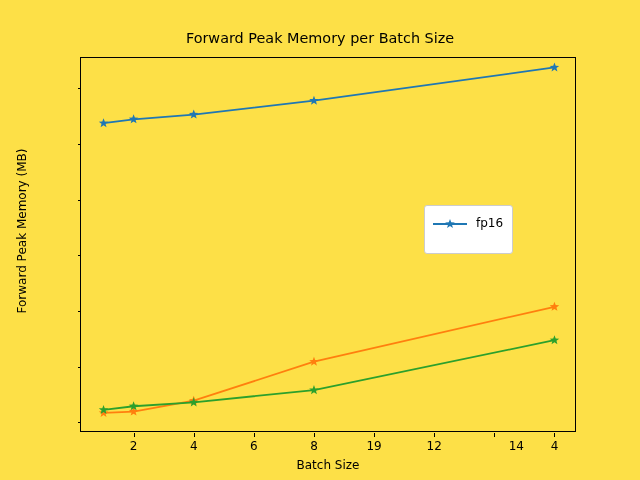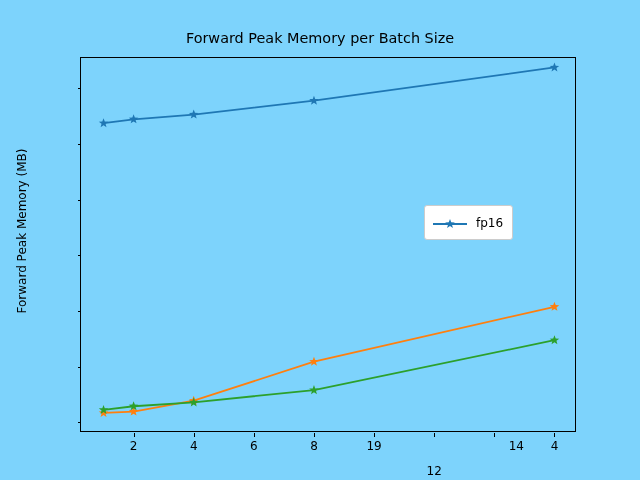--- a/index.html
+++ b/index.html
@@ -4,21 +4,21 @@
 <style>
   html, body {
     margin: 0;
     padding: 0;
     background: #ffffff;
   }
   #figure {
     position: relative;
     width: 640px;
     height: 480px;
-    background: #7dd3fc;
+    background: #fde047;
     font-family: "DejaVu Sans", sans-serif;
     overflow: hidden;
   }
   #title {
     position: absolute;
     left: 0;
     top: 30px;
     width: 640px;
     text-align: center;
     font-size: 14.4px;
@@ -91,21 +91,21 @@
     transform: rotate(-90deg);
     transform-origin: center center;
   }
   #legend {
     position: absolute;
     left: 424px;
     top: 205px;
     border: 1px solid #cccccc;
     background: #ffffff;
     border-radius: 3px;
-    padding: 6px 9px 6px 7px;
+    padding: 6px 9px 20px 7px;
     box-sizing: border-box;
   }
   .legend-row {
     display: flex;
     align-items: center;
     height: 21px;
   }
   .legend-sample {
     width: 36px;
     height: 14px;
@@ -119,20 +119,21 @@
   }
 </style>
 </head>
 <body>
 
 <div id="figure">
 
   <div id="title">Forward Peak Memory per Batch Size</div>
 
   <div id="ylabel">Forward Peak Memory (MB)</div>
+  <div id="xlabel">Batch Size</div>
 
   <div id="plot-area">
     <div id="ytick-holder">
         <div class="ytick-mark" style="top: 364.413px; left: -3.5px;"></div>
         <div class="ytick-mark" style="top: 308.692px; left: -3.5px;"></div>
         <div class="ytick-mark" style="top: 252.972px; left: -3.5px;"></div>
         <div class="ytick-mark" style="top: 197.251px; left: -3.5px;"></div>
         <div class="ytick-mark" style="top: 141.53px; left: -3.5px;"></div>
         <div class="ytick-mark" style="top: 85.8098px; left: -3.5px;"></div>
         <div class="ytick-mark" style="top: 30.0892px; left: -3.5px;"></div>
@@ -141,21 +142,21 @@
         <div class="xtick-label" style="left: 52.6061px; top: 381px;">2</div>
         <div class="xtick-mark" style="left: 52.6061px; top: 375px;"></div>
         <div class="xtick-label" style="left: 112.727px; top: 381px;">4</div>
         <div class="xtick-mark" style="left: 112.727px; top: 375px;"></div>
         <div class="xtick-label" style="left: 172.848px; top: 381px;">6</div>
         <div class="xtick-mark" style="left: 172.848px; top: 375px;"></div>
         <div class="xtick-label" style="left: 232.97px; top: 381px;">8</div>
         <div class="xtick-mark" style="left: 232.97px; top: 375px;"></div>
         <div class="xtick-label" style="left: 293.091px; top: 381px;">19</div>
         <div class="xtick-mark" style="left: 293.091px; top: 375px;"></div>
-        <div class="xtick-label" style="left: 353.212px; top: 381px; margin-top: 25px;">12</div>
+        <div class="xtick-label" style="left: 353.212px; top: 381px;">12</div>
         <div class="xtick-mark" style="left: 353.212px; top: 375px;"></div>
         <div class="xtick-label" style="left: 413.333px; top: 381px; margin-left: 22px;">14</div>
         <div class="xtick-mark" style="left: 413.333px; top: 375px;"></div>
         <div class="xtick-label" style="left: 473.455px; top: 381px;">4</div>
         <div class="xtick-mark" style="left: 473.455px; top: 375px;"></div>
       </div>
     <svg id="data-svg">
         <polyline points="22.55,65.19 52.61,61.29 112.73,56.56 232.97,42.63 473.45,9.47" fill="none" stroke="#1f77b4" stroke-width="1.8"></polyline>
         <polygon points="22.55,60.19 23.78,63.49 27.30,63.65 24.54,65.84 25.48,69.24 22.55,67.29 19.61,69.24 20.55,65.84 17.79,63.65 21.31,63.49" fill="#1f77b4"></polygon>
         <polygon points="52.61,56.29 53.84,59.59 57.36,59.75 54.60,61.94 55.54,65.34 52.61,63.39 49.67,65.34 50.61,61.94 47.85,59.75 51.37,59.59" fill="#1f77b4"></polygon>

